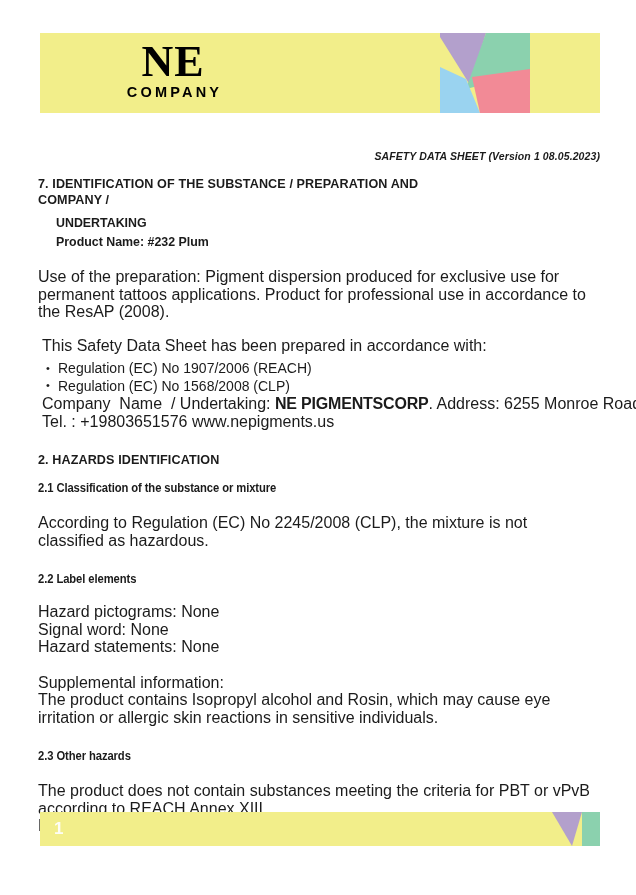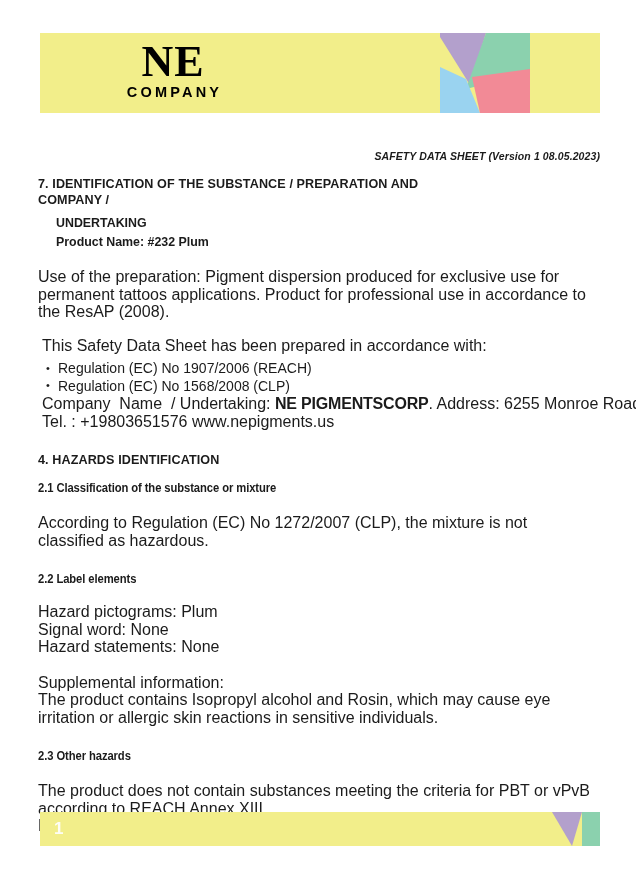--- a/index.html
+++ b/index.html
@@ -208,33 +208,33 @@
       <li>Regulation (EC) No 1907/2006 (REACH)</li>
       <li>Regulation (EC) No 1568/2008 (CLP)</li>
     </ul>
 
     <p class="para nowrap-pre" style="padding-left:4px;"><span>Company  Name  / Undertaking: </span><span class="bold-inline">NE PIGMENTSCORP</span><span>. Address: 6255 Monroe Road,</span></p>
     <p class="para" style="padding-left:4px;">Tel. : +19803651576 www.nepigments.us</p>
   </div>
 
   <div class="gap-22"></div>
   <div>
-    <div class="sec-title">4. HAZARDS IDENTIFICATION</div>
+    <div class="sec-title">2. HAZARDS IDENTIFICATION</div>
 
     <div class="gap-12"></div>
     <div class="sub-title">2.1 Classification of the substance or mixture</div>
 
     <div class="gap-18"></div>
-    <p class="para">According to Regulation (EC) No 1272/2007 (CLP), the mixture is not classified as hazardous.</p>
+    <p class="para">According to Regulation (EC) No 2245/2008 (CLP), the mixture is not classified as hazardous.</p>
 
     <div class="gap-22"></div>
     <div class="sub-title">2.2 Label elements</div>
 
     <div class="gap-16"></div>
-    <p class="para">Hazard pictograms: Plum</p>
+    <p class="para">Hazard pictograms: None</p>
     <p class="para">Signal word: None</p>
     <p class="para">Hazard statements: None</p>
 
     <div class="gap-18"></div>
     <p class="para">Supplemental information:</p>
     <p class="para">The product contains Isopropyl alcohol and Rosin, which may cause eye irritation or allergic skin reactions in sensitive individuals.</p>
 
     <div class="gap-22"></div>
     <div class="sub-title">2.3 Other hazards</div>
 

